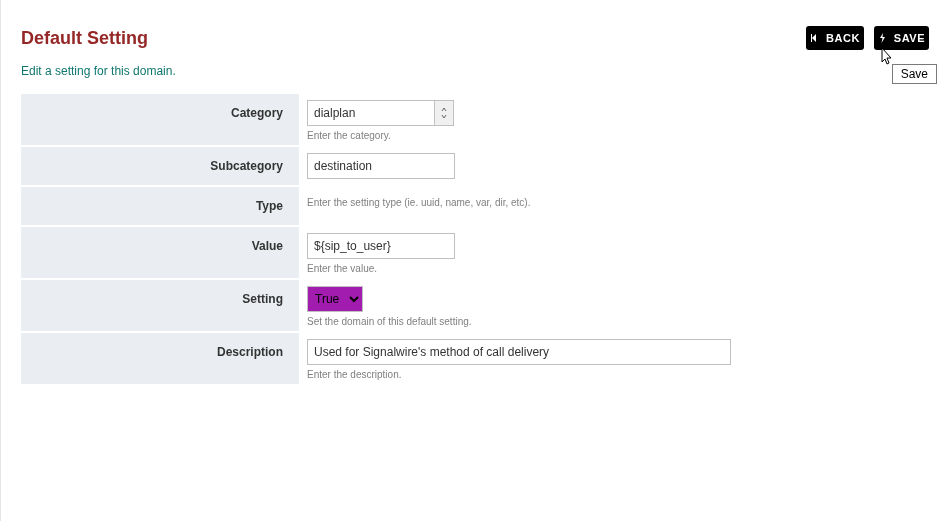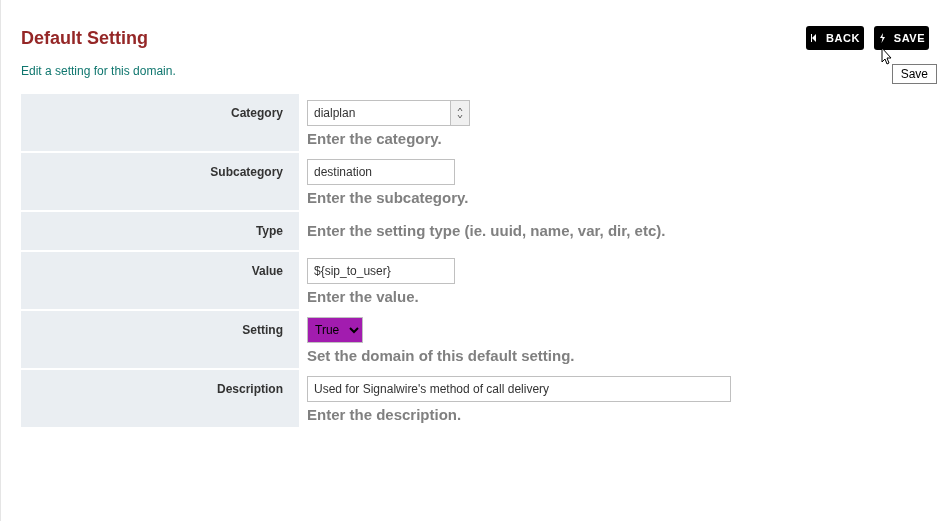--- a/index.html
+++ b/index.html
@@ -115,24 +115,23 @@
     }
     .select {
       width: 56px;
       height: 26px;
       border: 1px solid #c0c0c0;
       padding: 2px 3px;
       font-size: 12px;
       background: #a21caf;
     }
     .hint {
-      font-size: 15px;
+      font-size: 10px;
       color: #808080;
       margin-top: 4px;
-      font-weight: bold;
     }
     .input-with-btn {
       display: inline-flex;
       align-items: stretch;
     }
     .stepper-btn {
       width: 20px;
       height: 26px;
       border: 1px solid #c0c0c0;
       margin-left: -1px;
@@ -177,36 +176,35 @@
   </div>
 
   <div class="subtitle">Edit a setting for this domain.</div>
 
   <div class="form-table">
 
     <div class="form-row">
       <div class="label-cell">Category</div>
       <div class="input-cell">
         <div class="input-with-btn">
-          <input class="input-text" style="width: 144px;" type="text" value="dialplan">
+          <input class="input-text" style="width: 128px;" type="text" value="dialplan">
           <div class="stepper-btn">
             <svg viewBox="0 0 10 12">
                 <path d="M3 4 L5 1 L7 4 M3 8 L5 11 L7 8"></path>
               </svg>
           </div>
         </div>
         <div class="hint">Enter the category.</div>
       </div>
     </div>
 
     <div class="form-row">
       <div class="label-cell">Subcategory</div>
       <div class="input-cell">
         <input class="input-text" type="text" value="destination" style="">
-        <div class="hint">Enter the subcategory.</div>
       </div>
     </div>
 
     <div class="form-row">
       <div class="label-cell">Type</div>
       <div class="input-cell">
         <div class="hint">Enter the setting type (ie. uuid, name, var, dir, etc).</div>
       </div>
     </div>
 

